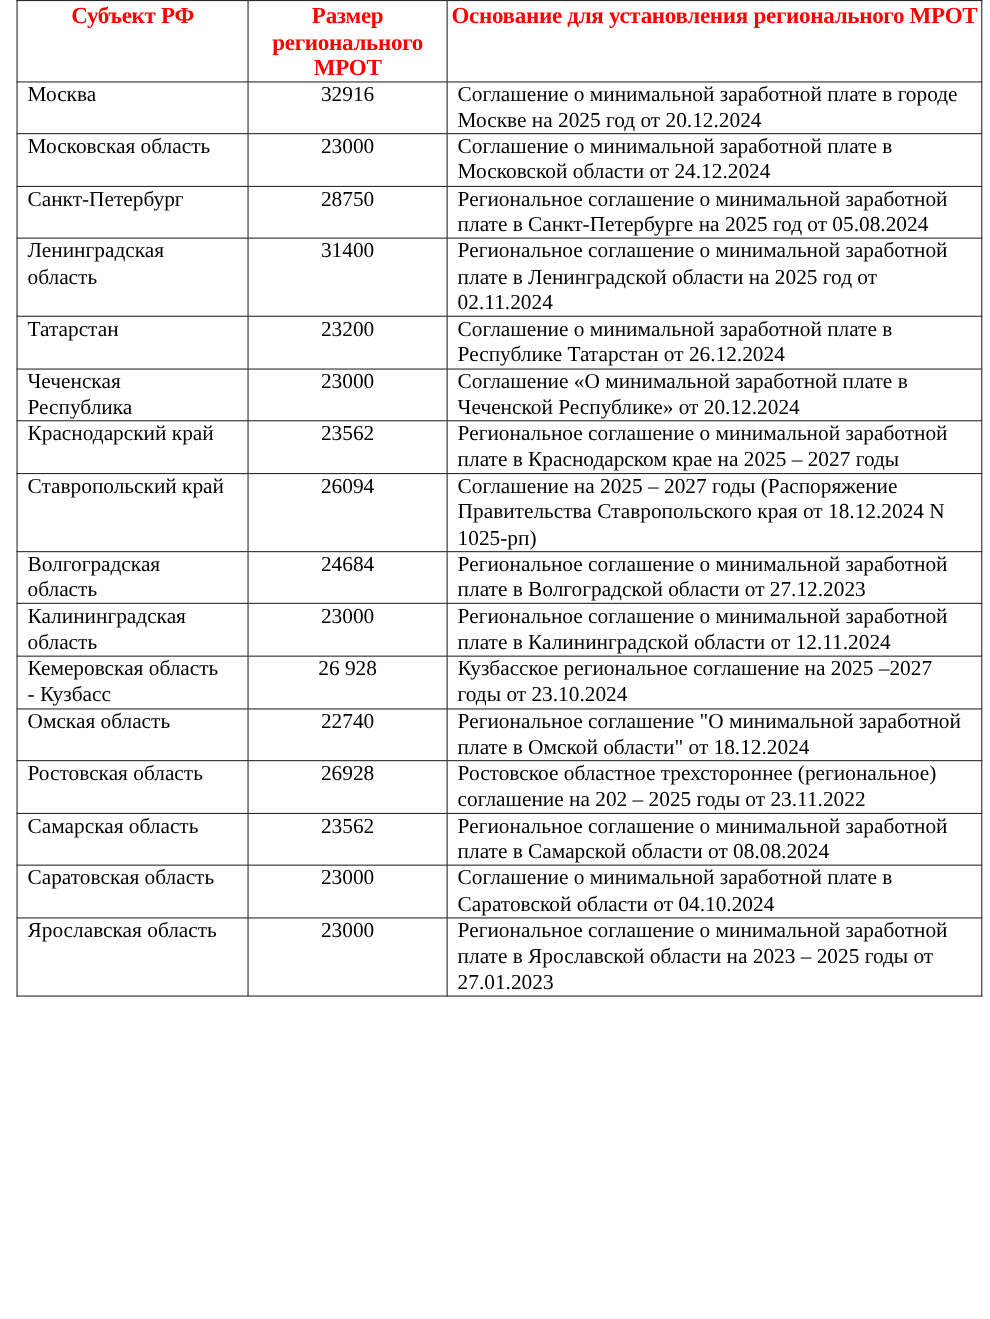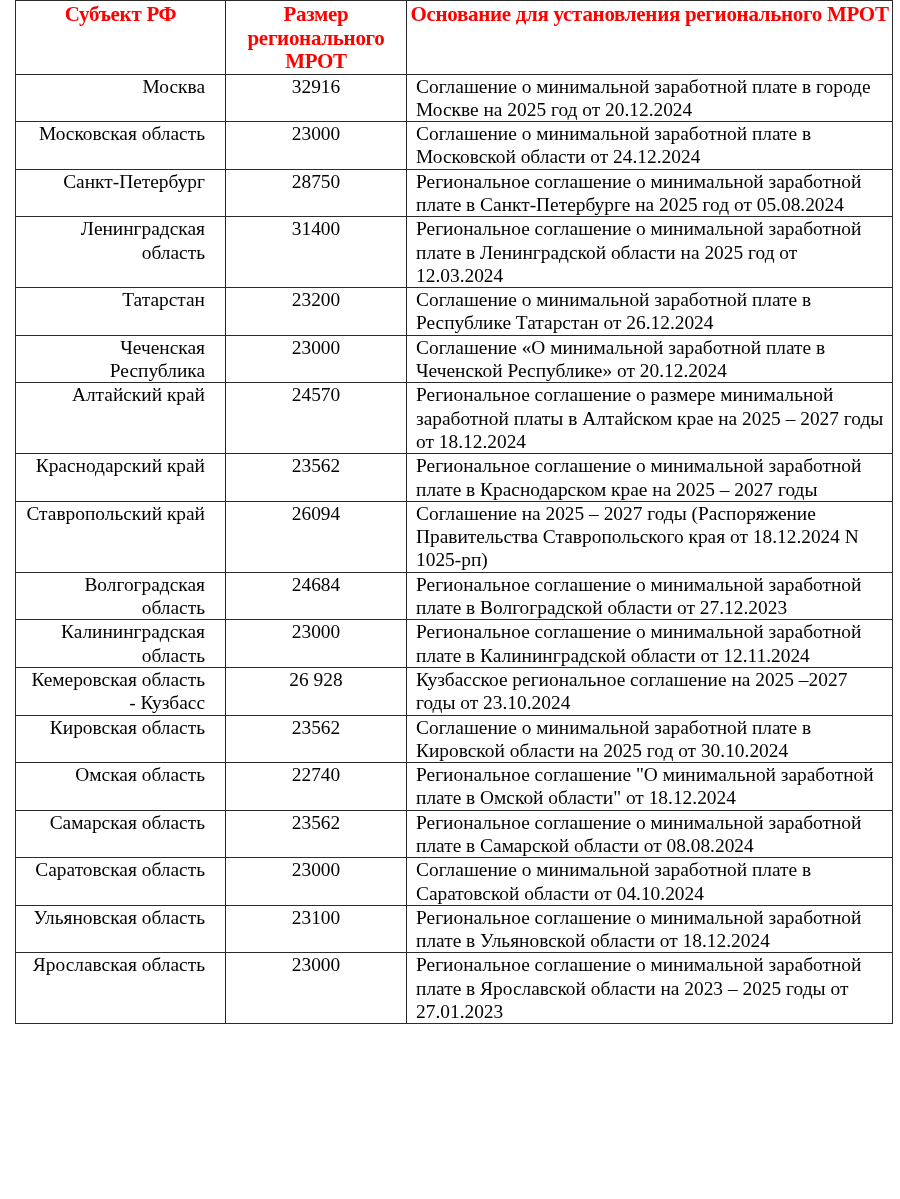--- a/index.html
+++ b/index.html
@@ -44,21 +44,20 @@
     }
     .mrot-table th .hdr-text { display: block; }
     .mrot-table th.h2 .hdr-text { padding: 0 6px; font-family: Liberation Serif, serif; }
     .mrot-table td {
       font-size: 19.4px;
       line-height: 23.3px;
     }
     .mrot-table td.region {
       padding-left: 9px;
       padding-right: 20px;
-      text-align: right;
     }
     .mrot-table td.amount {
       text-align: center;
     }
     .mrot-table td.basis {
       padding-left: 9px;
       padding-right: 4px;
     }
     .mrot-table tr.row td {
       height: 46px;
@@ -101,36 +100,31 @@
         <td class="basis">Соглашение о минимальной заработной плате в Московской области от 24.12.2024</td>
       </tr>
       <tr class="row">
         <td class="region">Санкт-Петербург</td>
         <td class="amount">28750</td>
         <td class="basis">Региональное соглашение о минимальной заработной плате в Санкт-Петербурге на 2025 год от 05.08.2024</td>
       </tr>
       <tr class="row tall">
         <td class="region">Ленинградская область</td>
         <td class="amount">31400</td>
-        <td class="basis">Региональное соглашение о минимальной заработной плате в Ленинградской области на 2025 год от 12.03.2024</td>
+        <td class="basis">Региональное соглашение о минимальной заработной плате в Ленинградской области на 2025 год от 02.11.2024</td>
       </tr>
       <tr class="row">
         <td class="region">Татарстан</td>
         <td class="amount">23200</td>
         <td class="basis">Соглашение о минимальной заработной плате в Республике Татарстан от 26.12.2024</td>
       </tr>
       <tr class="row">
         <td class="region">Чеченская Республика</td>
         <td class="amount">23000</td>
         <td class="basis">Соглашение «О минимальной заработной плате в Чеченской Республике» от 20.12.2024</td>
-      </tr>
-      <tr class="row tall">
-        <td class="region">Алтайский край</td>
-        <td class="amount">24570</td>
-        <td class="basis">Региональное соглашение о размере минимальной заработной платы в Алтайском крае на 2025 – 2027 годы от 18.12.2024</td>
       </tr>
       <tr class="row">
         <td class="region">Краснодарский край</td>
         <td class="amount">23562</td>
         <td class="basis">Региональное соглашение о минимальной заработной плате в Краснодарском крае на 2025 – 2027 годы</td>
       </tr>
       <tr class="row tall">
         <td class="region">Ставропольский край</td>
         <td class="amount">26094</td>
         <td class="basis">Соглашение на 2025 – 2027 годы (Распоряжение Правительства Ставропольского края от 18.12.2024 N 1025-рп)</td>
@@ -144,43 +138,38 @@
         <td class="region">Калининградская область</td>
         <td class="amount">23000</td>
         <td class="basis">Региональное соглашение о минимальной заработной плате в Калининградской области от 12.11.2024</td>
       </tr>
       <tr class="row">
         <td class="region">Кемеровская область - Кузбасс</td>
         <td class="amount">26 928</td>
         <td class="basis">Кузбасское региональное соглашение на 2025 –2027 годы от 23.10.2024</td>
       </tr>
       <tr class="row">
-        <td class="region">Кировская область</td>
-        <td class="amount">23562</td>
-        <td class="basis">Соглашение о минимальной заработной плате в Кировской области на 2025 год от 30.10.2024</td>
-      </tr>
-      <tr class="row">
         <td class="region">Омская область</td>
         <td class="amount">22740</td>
         <td class="basis">Региональное соглашение "О минимальной заработной плате в Омской области" от 18.12.2024</td>
+      </tr>
+      <tr class="row">
+        <td class="region">Ростовская область</td>
+        <td class="amount">26928</td>
+        <td class="basis">Ростовское областное трехстороннее (региональное) соглашение на 202 – 2025 годы от 23.11.2022</td>
       </tr>
       <tr class="row">
         <td class="region">Самарская область</td>
         <td class="amount">23562</td>
         <td class="basis">Региональное соглашение о минимальной заработной плате в Самарской области от 08.08.2024</td>
       </tr>
       <tr class="row">
         <td class="region">Саратовская область</td>
         <td class="amount">23000</td>
         <td class="basis">Соглашение о минимальной заработной плате в Саратовской области от 04.10.2024</td>
       </tr>
-      <tr class="row">
-        <td class="region">Ульяновская область</td>
-        <td class="amount">23100</td>
-        <td class="basis">Региональное соглашение о минимальной заработной плате в Ульяновской области от 18.12.2024</td>
-      </tr>
       <tr class="row tall">
         <td class="region">Ярославская область</td>
         <td class="amount">23000</td>
         <td class="basis">Региональное соглашение о минимальной заработной плате в Ярославской области на 2023 – 2025 годы от 27.01.2023</td>
       </tr>
     </tbody>
 </table>
 
 </body></html>

